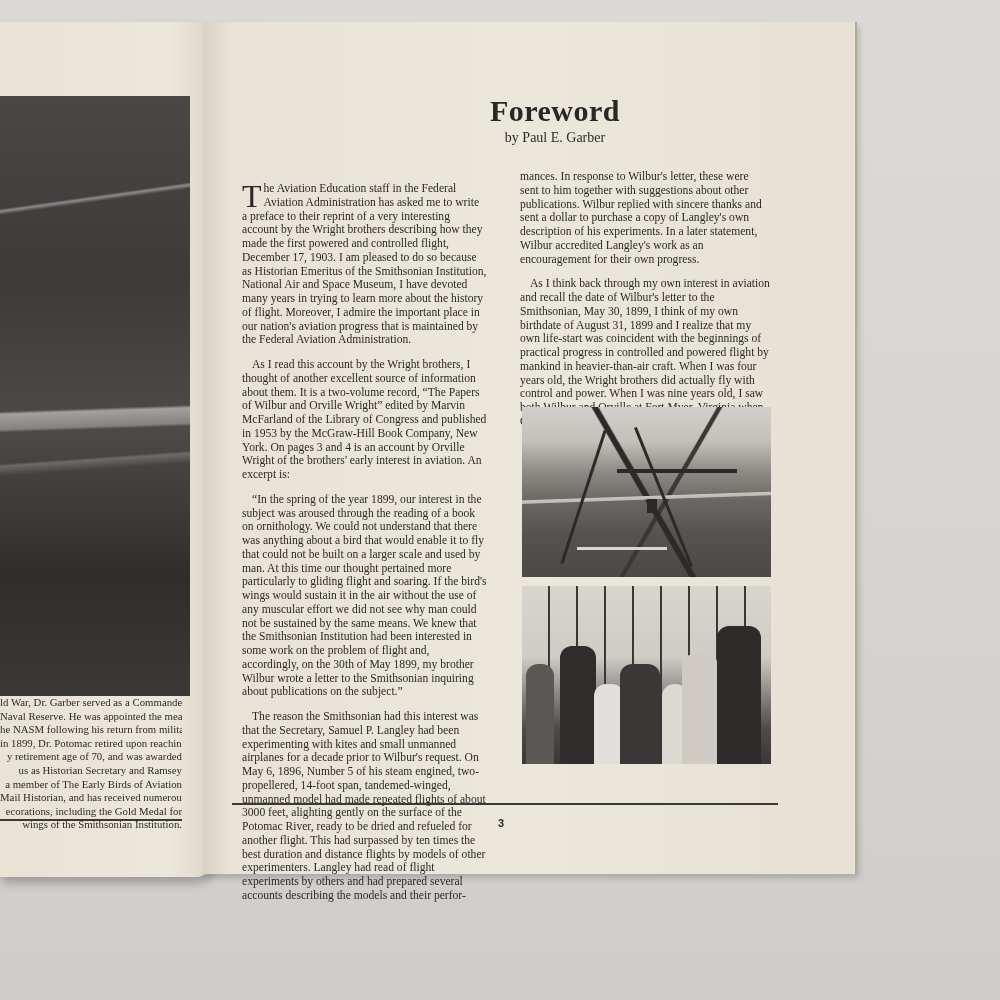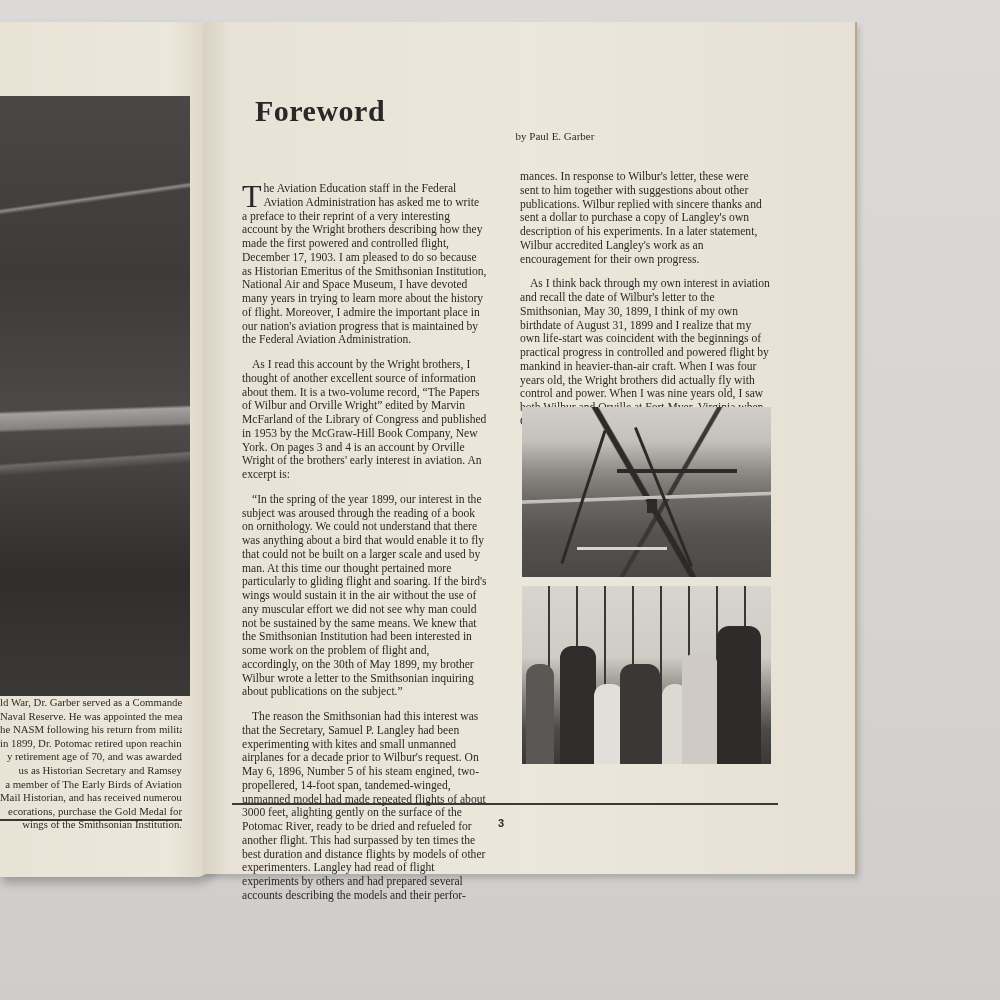--- a/index.html
+++ b/index.html
@@ -33,27 +33,27 @@
     position:absolute; left:0; top:797px; width:182px; height:2px; background:#3a3835;
   }
   
   .right-page {
     position:absolute; left:205px; top:22px; width:650px; height:852px;
     background: linear-gradient(90deg,#d9d3c3 0%,#e8e3d6 4%,#ebe7db 50%,#e6e1d4 100%);
     box-shadow: 2px 4px 6px rgba(0,0,0,0.18);
     border-right:2px solid #b5a98f;
   }
   .title {
-    position:absolute; left:0; width:600px; top:72px; 
+    position:absolute; left:0; width:600px; top:72px; text-align:center;
     font-size:30px; font-weight:bold; color:#2a2826; letter-spacing:0.5px;
     padding-left:50px;
   }
   .byline {
     position:absolute; left:0; width:600px; top:108px; text-align:center;
-    font-size:11px; color:#2e2c29; padding-left:50px;
+    font-size:14px; color:#2e2c29; padding-left:50px;
   }
   .col {
     position:absolute; font-size:11.6px; line-height:13.75px; color:#2b2926;
     text-align:left;
   }
   .col p { margin:0 0 11px 0; }
   .col .indent { text-indent:10px; }
   .col1 { left:37px; top:160px; width:245px; }
   .col2 { left:315px; top:148px; width:250px; }
   .dropcap {
@@ -94,21 +94,21 @@
   <div class="left-photo" title="dark photograph of aircraft suspended in museum gallery"></div>
   <div class="left-caption">
     <div>ld War, Dr. Garber served as a Commander</div>
     <div>Naval Reserve. He was appointed the means</div>
     <div>he NASM following his return from military</div>
     <div>in 1899, Dr. Potomac retired upon reaching</div>
     <div>y retirement age of 70, and was awarded</div>
     <div>us as Historian Secretary and Ramsey</div>
     <div>a member of The Early Birds of Aviation</div>
     <div>Mail Historian, and has received numerous</div>
-    <div>ecorations, purchase the Gold Medal for</div>
+    <div>ecorations, including the Gold Medal for</div>
     <div>wings of the Smithsonian Institution.</div>
   </div>
   <div class="left-rule"></div>
 </div>
 
 <div class="right-page">
   <div class="title">Foreword</div>
   <div class="byline">by Paul E. Garber</div>
 
   <div class="col col1">

